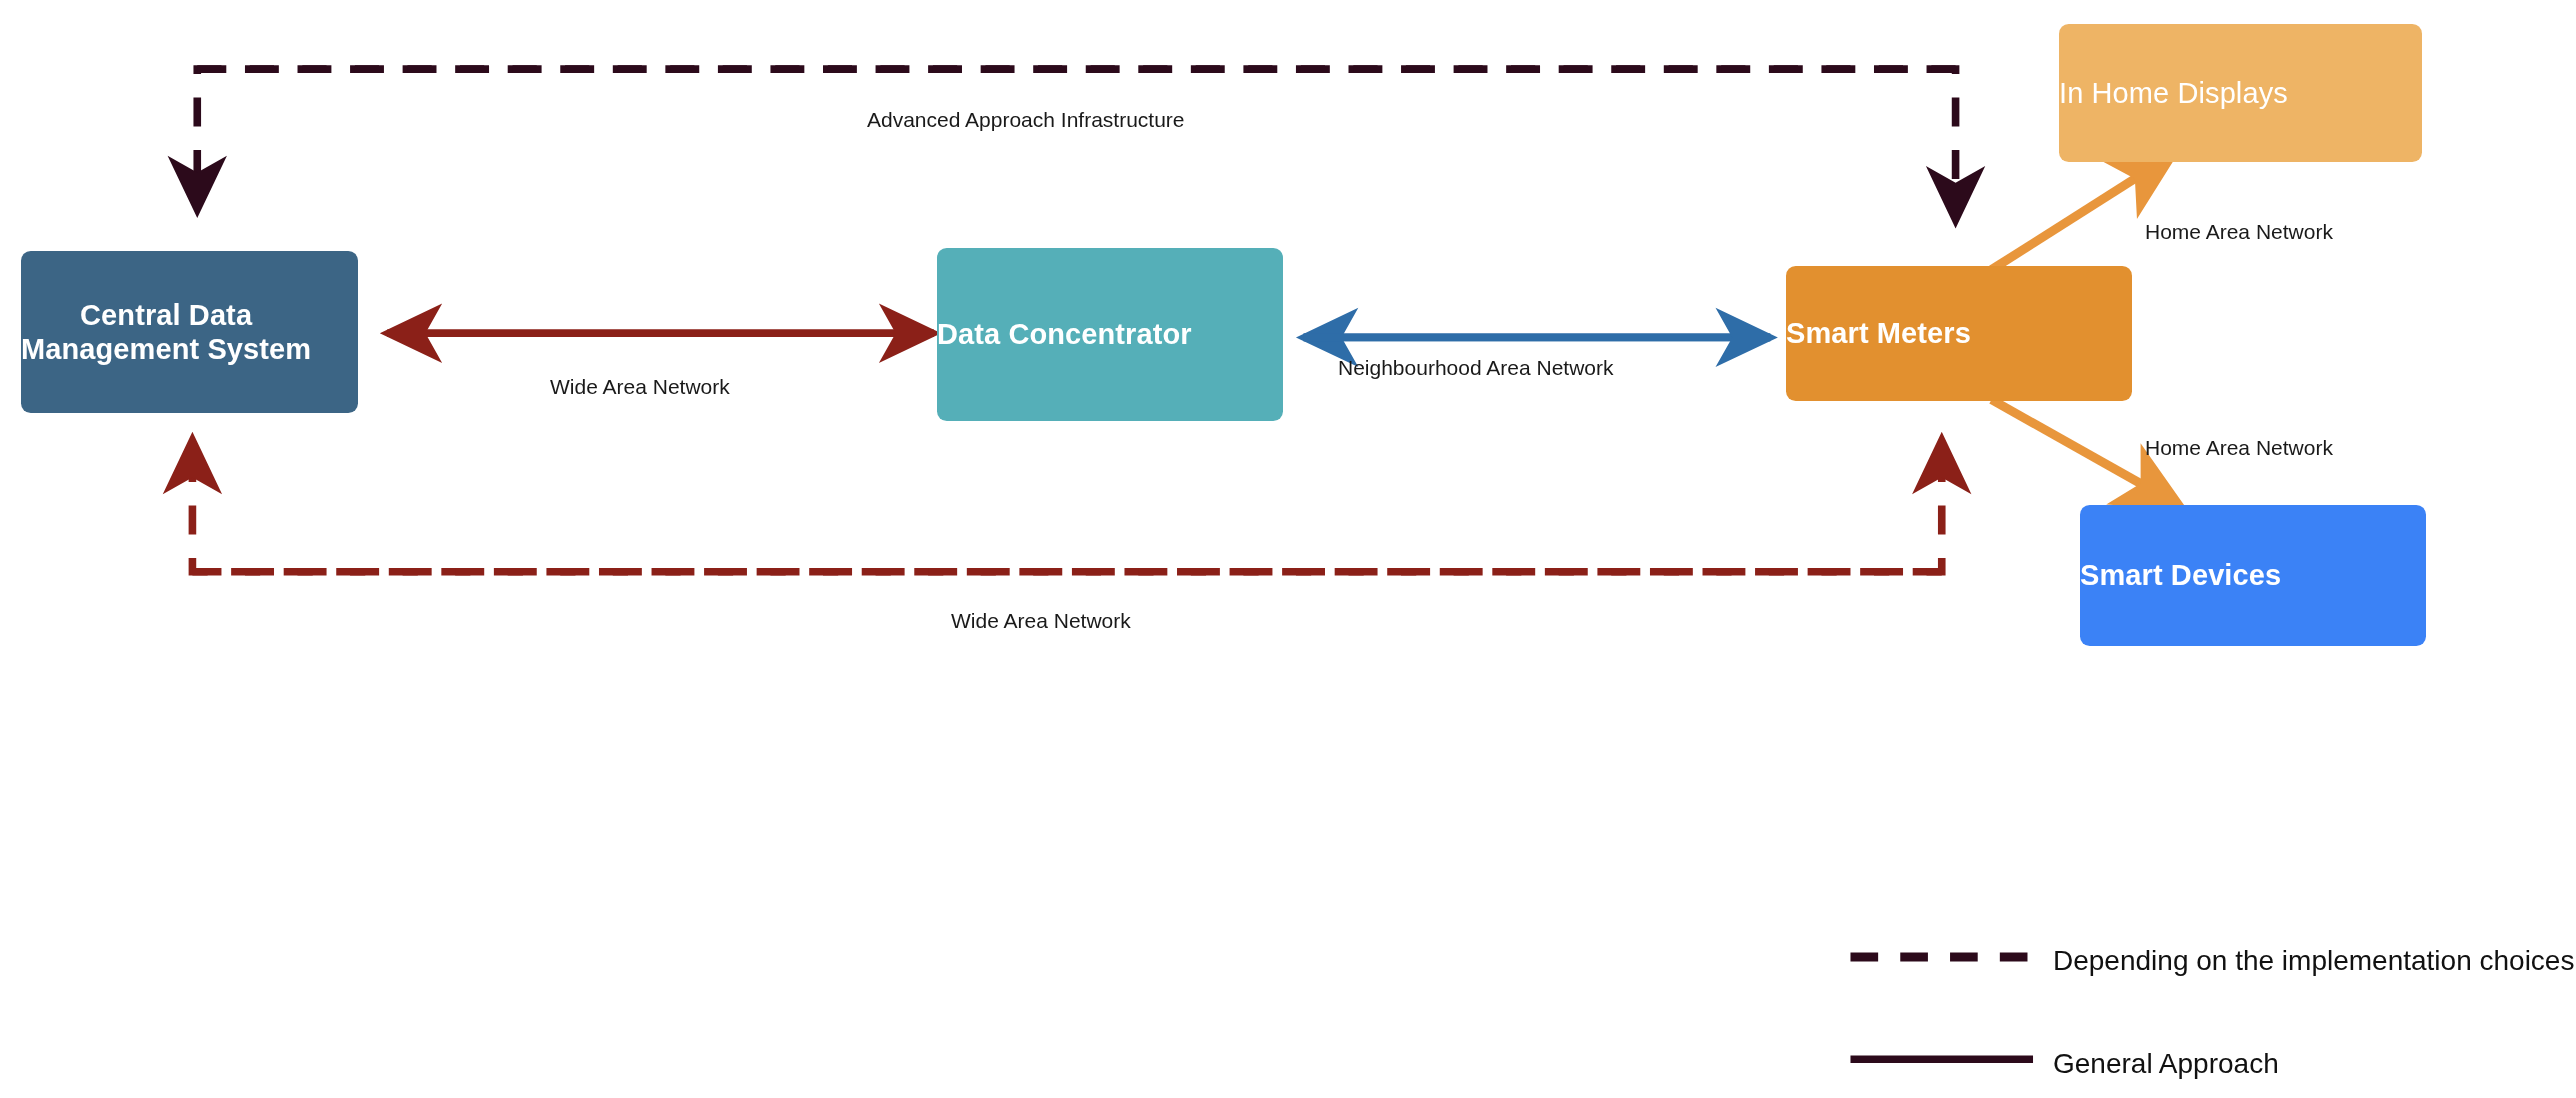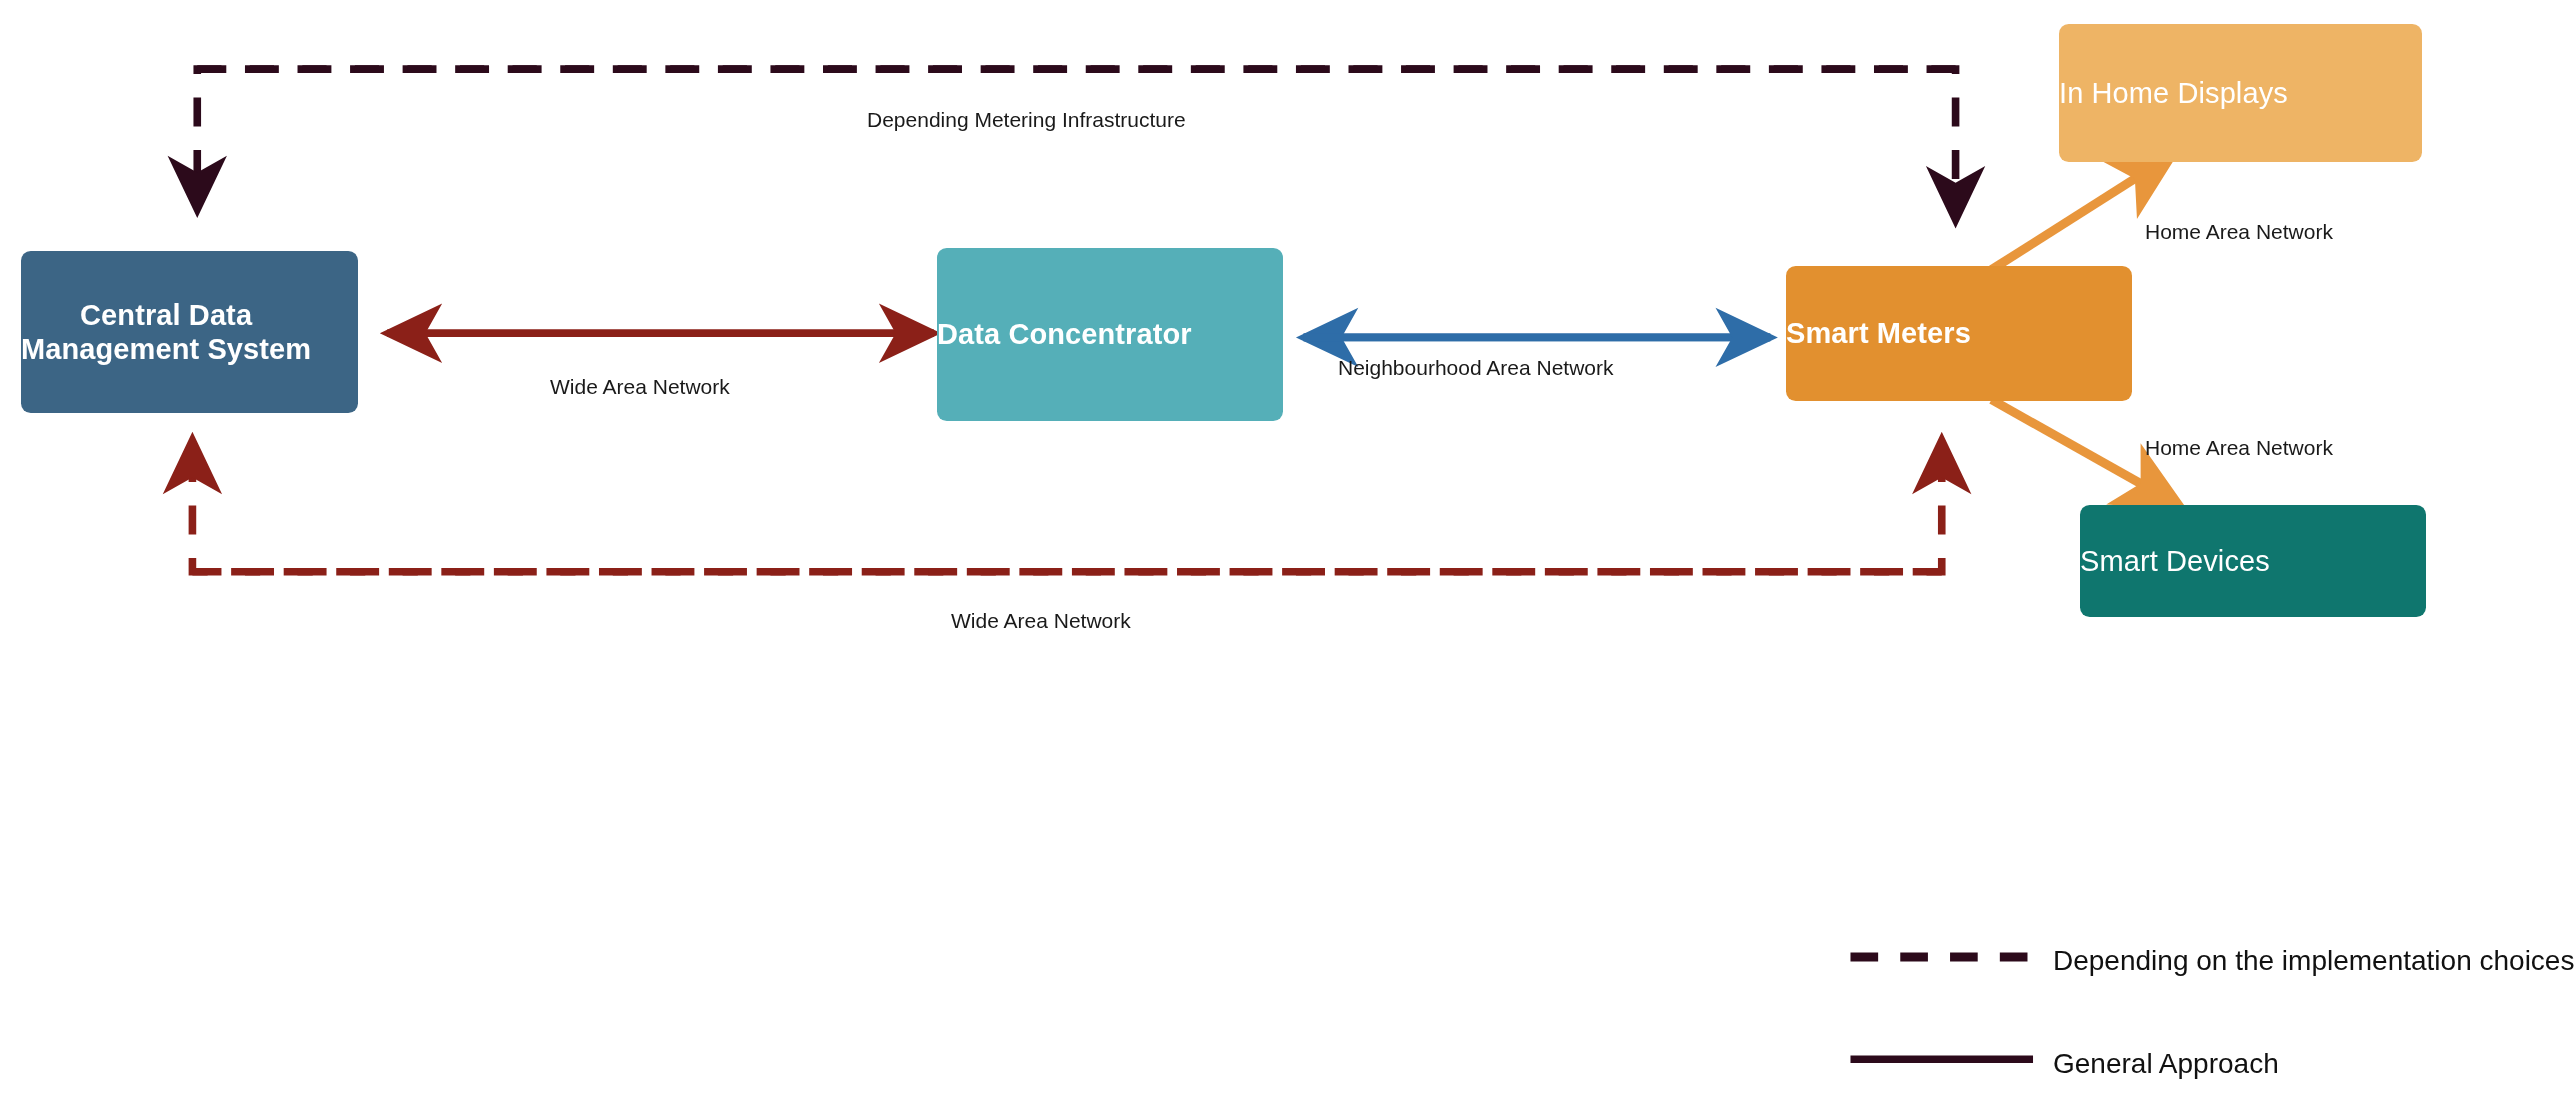--- a/index.html
+++ b/index.html
@@ -126,25 +126,25 @@
   </div>
 
   <div class="node-box bold" style="left:1786px; top:266px; width:346px; height:135px; background:#E2902F; font-size:29px;">
     <span>Smart Meters</span>
   </div>
 
   <div class="node-box regular" style="left:2059px; top:24px; width:363px; height:138px; background:#EEB465; font-size:29px;">
     <span>In Home Displays</span>
   </div>
 
-  <div class="node-box regular" style="left:2080px; top:505px; width:346px; height:112px; background:#0f766e; font-size:29px;">
+  <div class="node-box regular" style="left:2080px; top:505px; width:346px; height:141px; background:#3b82f6; font-size:29px;font-weight:bold;">
     <span>Smart Devices</span>
   </div>
 
-  <div class="edge-label" style="left:867px; top:109px;">Depending Metering Infrastructure</div>
+  <div class="edge-label" style="left:867px; top:109px;">Advanced Approach Infrastructure</div>
 
   <div class="edge-label" style="left:550px; top:376px;">Wide Area Network</div>
 
   <div class="edge-label" style="left:1338px; top:357px;">Neighbourhood Area Network</div>
 
   <div class="edge-label" style="left:2145px; top:221px;">Home Area Network</div>
 
   <div class="edge-label" style="left:2145px; top:437px;">Home Area Network</div>
 
   <div class="edge-label" style="left:951px; top:610px;">Wide Area Network</div>

